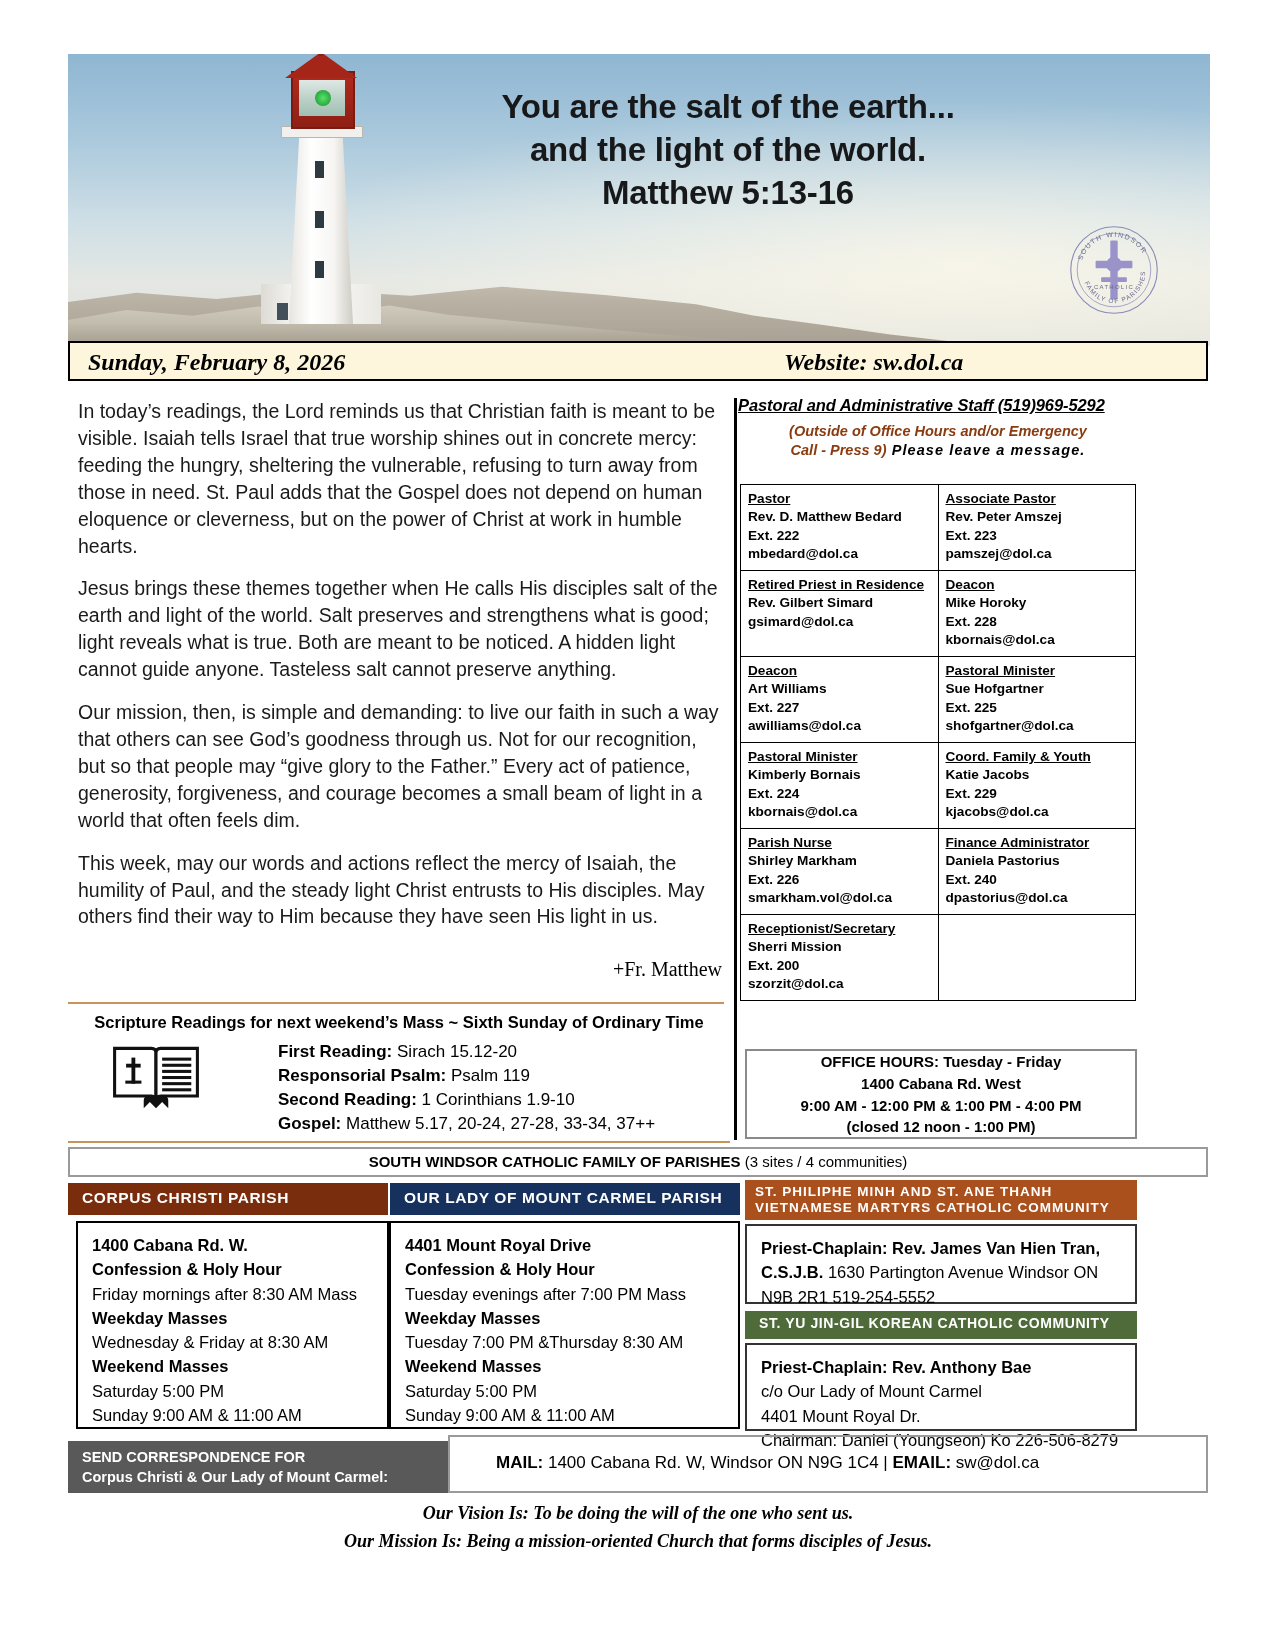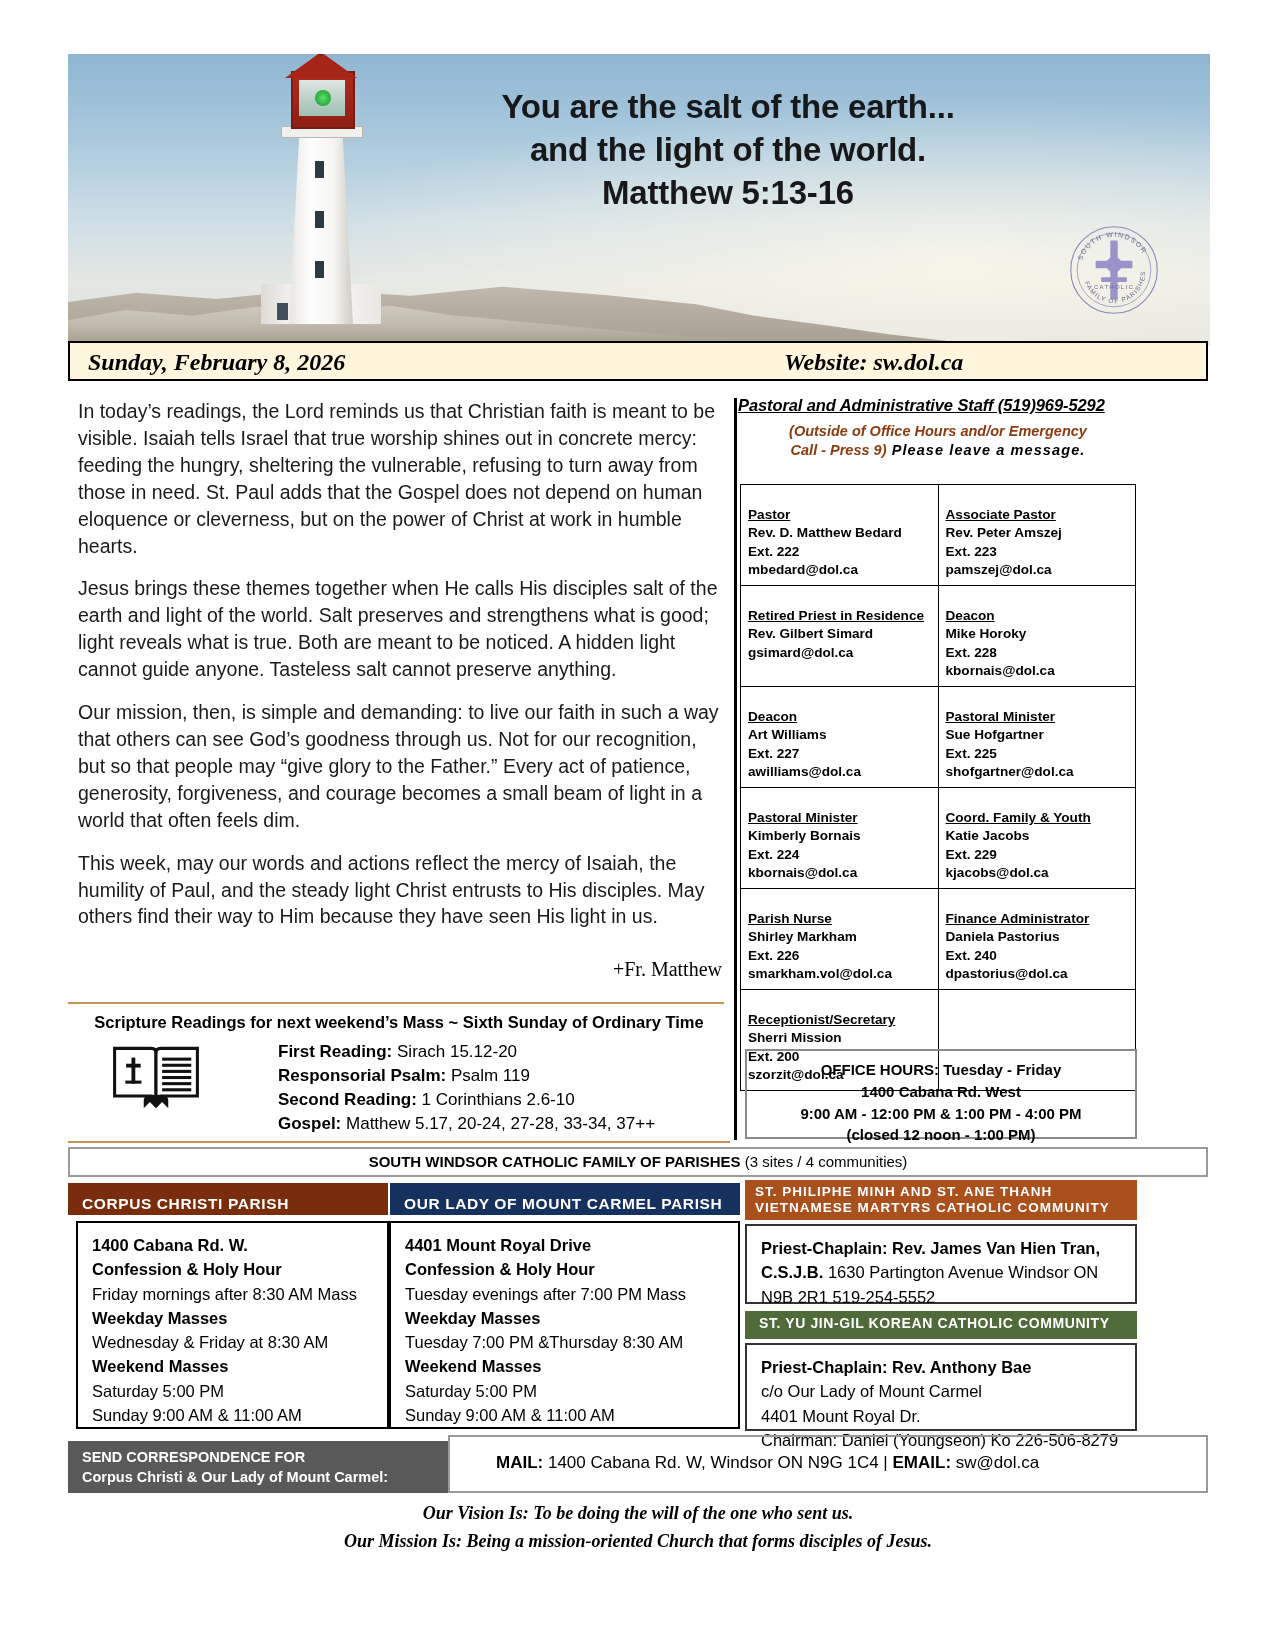--- a/index.html
+++ b/index.html
@@ -221,21 +221,21 @@
   .staff-table {
     position: absolute;
     left: 740px; top: 484px;
     width: 396px;
     border-collapse: collapse;
     table-layout: fixed;
   }
   .staff-table td {
     border: 1.5px solid #000;
     vertical-align: top;
-    padding: 21px 4px 5px 7px;
+    padding: 5px 4px 5px 7px;
     font-size: 13.6px;
     line-height: 1.36;
     font-weight: bold;
     width: 50%;
     height: 86px;
     box-sizing: border-box;
   }
   .staff-table .role {
     text-decoration: underline;
   }
@@ -250,21 +250,21 @@
   .officehours {
     position: absolute;
     left: 745px; top: 1049px;
     width: 392px; height: 90px;
     border: 2px solid #8a8a8a;
     box-sizing: border-box;
     text-align: center;
     font-size: 15px;
     font-weight: bold;
     line-height: 1.45;
-    padding-top: 8px;
+    padding-top: 0;
   }
 
   
   .fam-bar {
     position: absolute;
     left: 68px; top: 1147px;
     width: 1140px; height: 30px;
     border: 2px solid #9a9a9a;
     box-sizing: border-box;
     text-align: center;
@@ -274,21 +274,21 @@
   .fam-bar b { font-weight: bold; }
 
   .hdr {
     position: absolute;
     height: 32px;
     box-sizing: border-box;
     color: #fff;
     font-weight: bold;
     font-size: 15.5px;
     letter-spacing: 0.6px;
-    padding: 12px 0 0 14px;
+    padding: 6px 0 0 14px;
   }
   .hdr-cc { left: 68px; top: 1183px; width: 320px; background: #7a2d0c; }
   .hdr-olmc { left: 390px; top: 1183px; width: 350px; background: #17315e; }
   .hdr-viet {
     left: 745px; top: 1180px; width: 392px; height: 40px;
     background: #a9501d;
     font-size: 13.5px; line-height: 1.22; letter-spacing: 1px;
     padding: 4px 0 0 10px;
   }
   .hdr-kor {
@@ -438,21 +438,21 @@
     </svg>
 
     <div class="readings">
       <div>
         <b>First Reading:</b><span> Sirach 15.12-20</span>
       </div>
       <div>
         <b>Responsorial Psalm:</b><span> Psalm 119</span>
       </div>
       <div>
-        <b>Second Reading:</b><span> 1 Corinthians 2.6-10</span>
+        <b>Second Reading:</b><span> 1 Corinthians 1.9-10</span>
       </div>
       <div>
         <b>Gospel:</b><span> Matthew 5.17, 20-24, 27-28, 33-34, 37++</span>
       </div>
     </div>
   </div>
   <div class="hr-tan2"></div>
 
   <div class="vline"></div>
 

